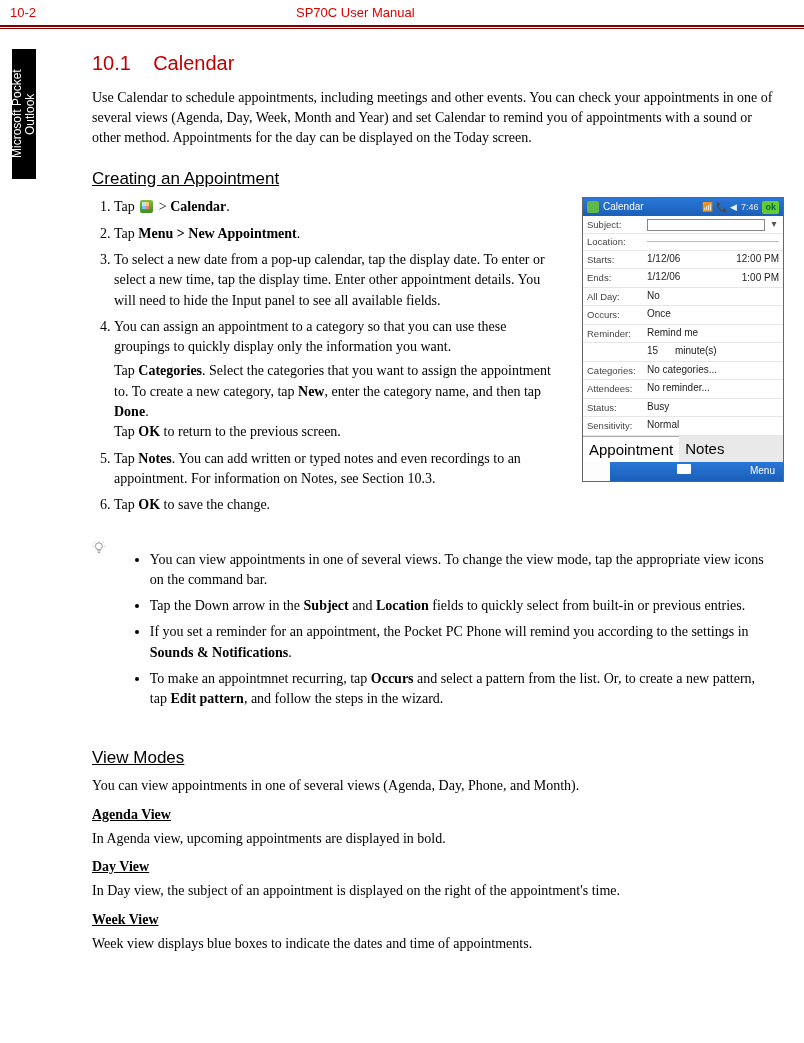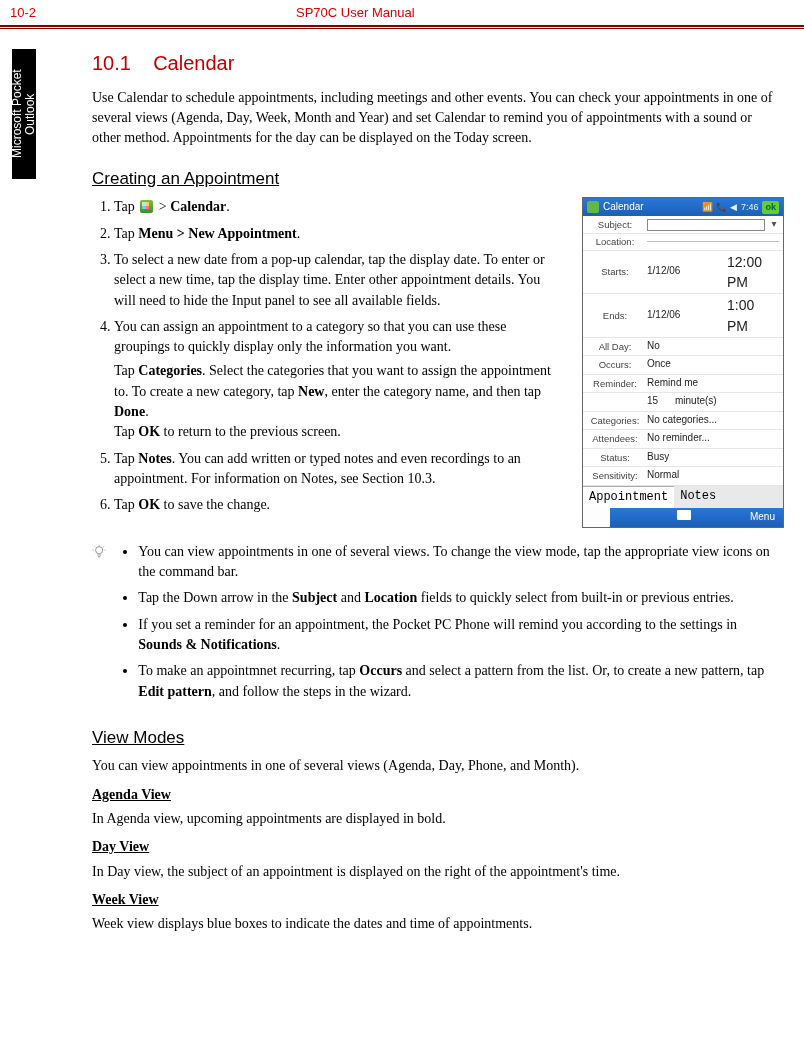--- a/index.html
+++ b/index.html
@@ -64,21 +64,21 @@
   }
   p { margin: 4px 0 8px 0; }
   .intro { margin-bottom: 14px; }
   .twocol { display: flex; gap: 28px; }
   .leftcol { flex: 1 1 auto; max-width: 480px; }
   .rightcol { flex: 0 0 auto; }
   ol.steps { margin: 0 0 8px 0; padding-left: 22px; }
   ol.steps > li { margin-bottom: 6px; }
   .subp { margin: 4px 0 4px 0; }
   .tips { margin-top: 14px; display:flex; gap:10px;}
-  .tips ul { list-style: disc; margin:0; padding-left: 22px; }
+  .tips ul { list-style: disc; margin:12px; padding-left: 22px; }
   .tips li { margin-bottom: 6px; }
   strong, b { font-weight: bold; }
   .win-icon {
     display:inline-block; width:13px; height:13px;
     background: linear-gradient(#7fbf3f,#3b8f1f);
     border-radius:2px;
     vertical-align: -2px;
     margin: 0 2px;
     position:relative;
   }
@@ -110,28 +110,28 @@
     width:12px;height:12px;background:#5fb84a;border-radius:2px;
   }
   .dev-titlebar .tname { flex:1; }
   .dev-titlebar .stat { font-size:9px; opacity:.9;}
   .dev-titlebar .ok {
     background:#6c3; color:#064; font-weight:bold;
     padding:0 3px; border-radius:2px; font-size:9px;
   }
   .dev-body { background:#fff; }
   .dev-row { display:flex; align-items:center; border-bottom:1px solid #e6e6e6; padding:1px 4px; gap:4px; min-height:14px;}
-  .dev-row .lbl { width:56px; text-align:center; color:#444; font-size:9.5px;}
+  .dev-row .lbl { width:56px; text-align:left; color:#444; font-size:9.5px;}
   .dev-row .val { flex:1; font-size:10px; color:#222; border-bottom:1px dotted transparent;}
   .dev-row .val.uline { border-bottom:1px solid #bbb; }
-  .dev-row .val2 { width:52px; text-align:left; font-size:14px; color:#222;}
+  .dev-row .val2 { width:52px; text-align:right; font-size:10px; color:#222;}
   .dev-input{flex:1;border:1px solid #888;height:12px;background:#fff;}
   .dev-dd{width:10px;text-align:center;color:#555;}
   .dev-tabs { display:flex; background:#e9e9e9;}
-  .dev-tab { padding:2px 6px; font-size:12px;font-family:Liberation Mono, monospace; }
+  .dev-tab { padding:2px 6px; font-size:15px; }
   .dev-tab.active{ background:#fff; border-top:1px solid #aaa; }
   .dev-softbar{ background: linear-gradient(#2a77d8, #1a5fb8); color:#fff; display:flex; justify-content:space-between; padding:2px 8px; font-size:10px;margin-left:27px;}
   .dev-softbar .kb{width:14px;height:10px;background:#fff;border-radius:1px;}
   .bulb {
     width:20px;height:20px;
   }
   h4.vm { font-family:"Times New Roman",serif; font-weight:bold; font-size:14px; margin:8px 0 2px 0;text-decoration:underline;}
 </style>
 </head>
 <body>

